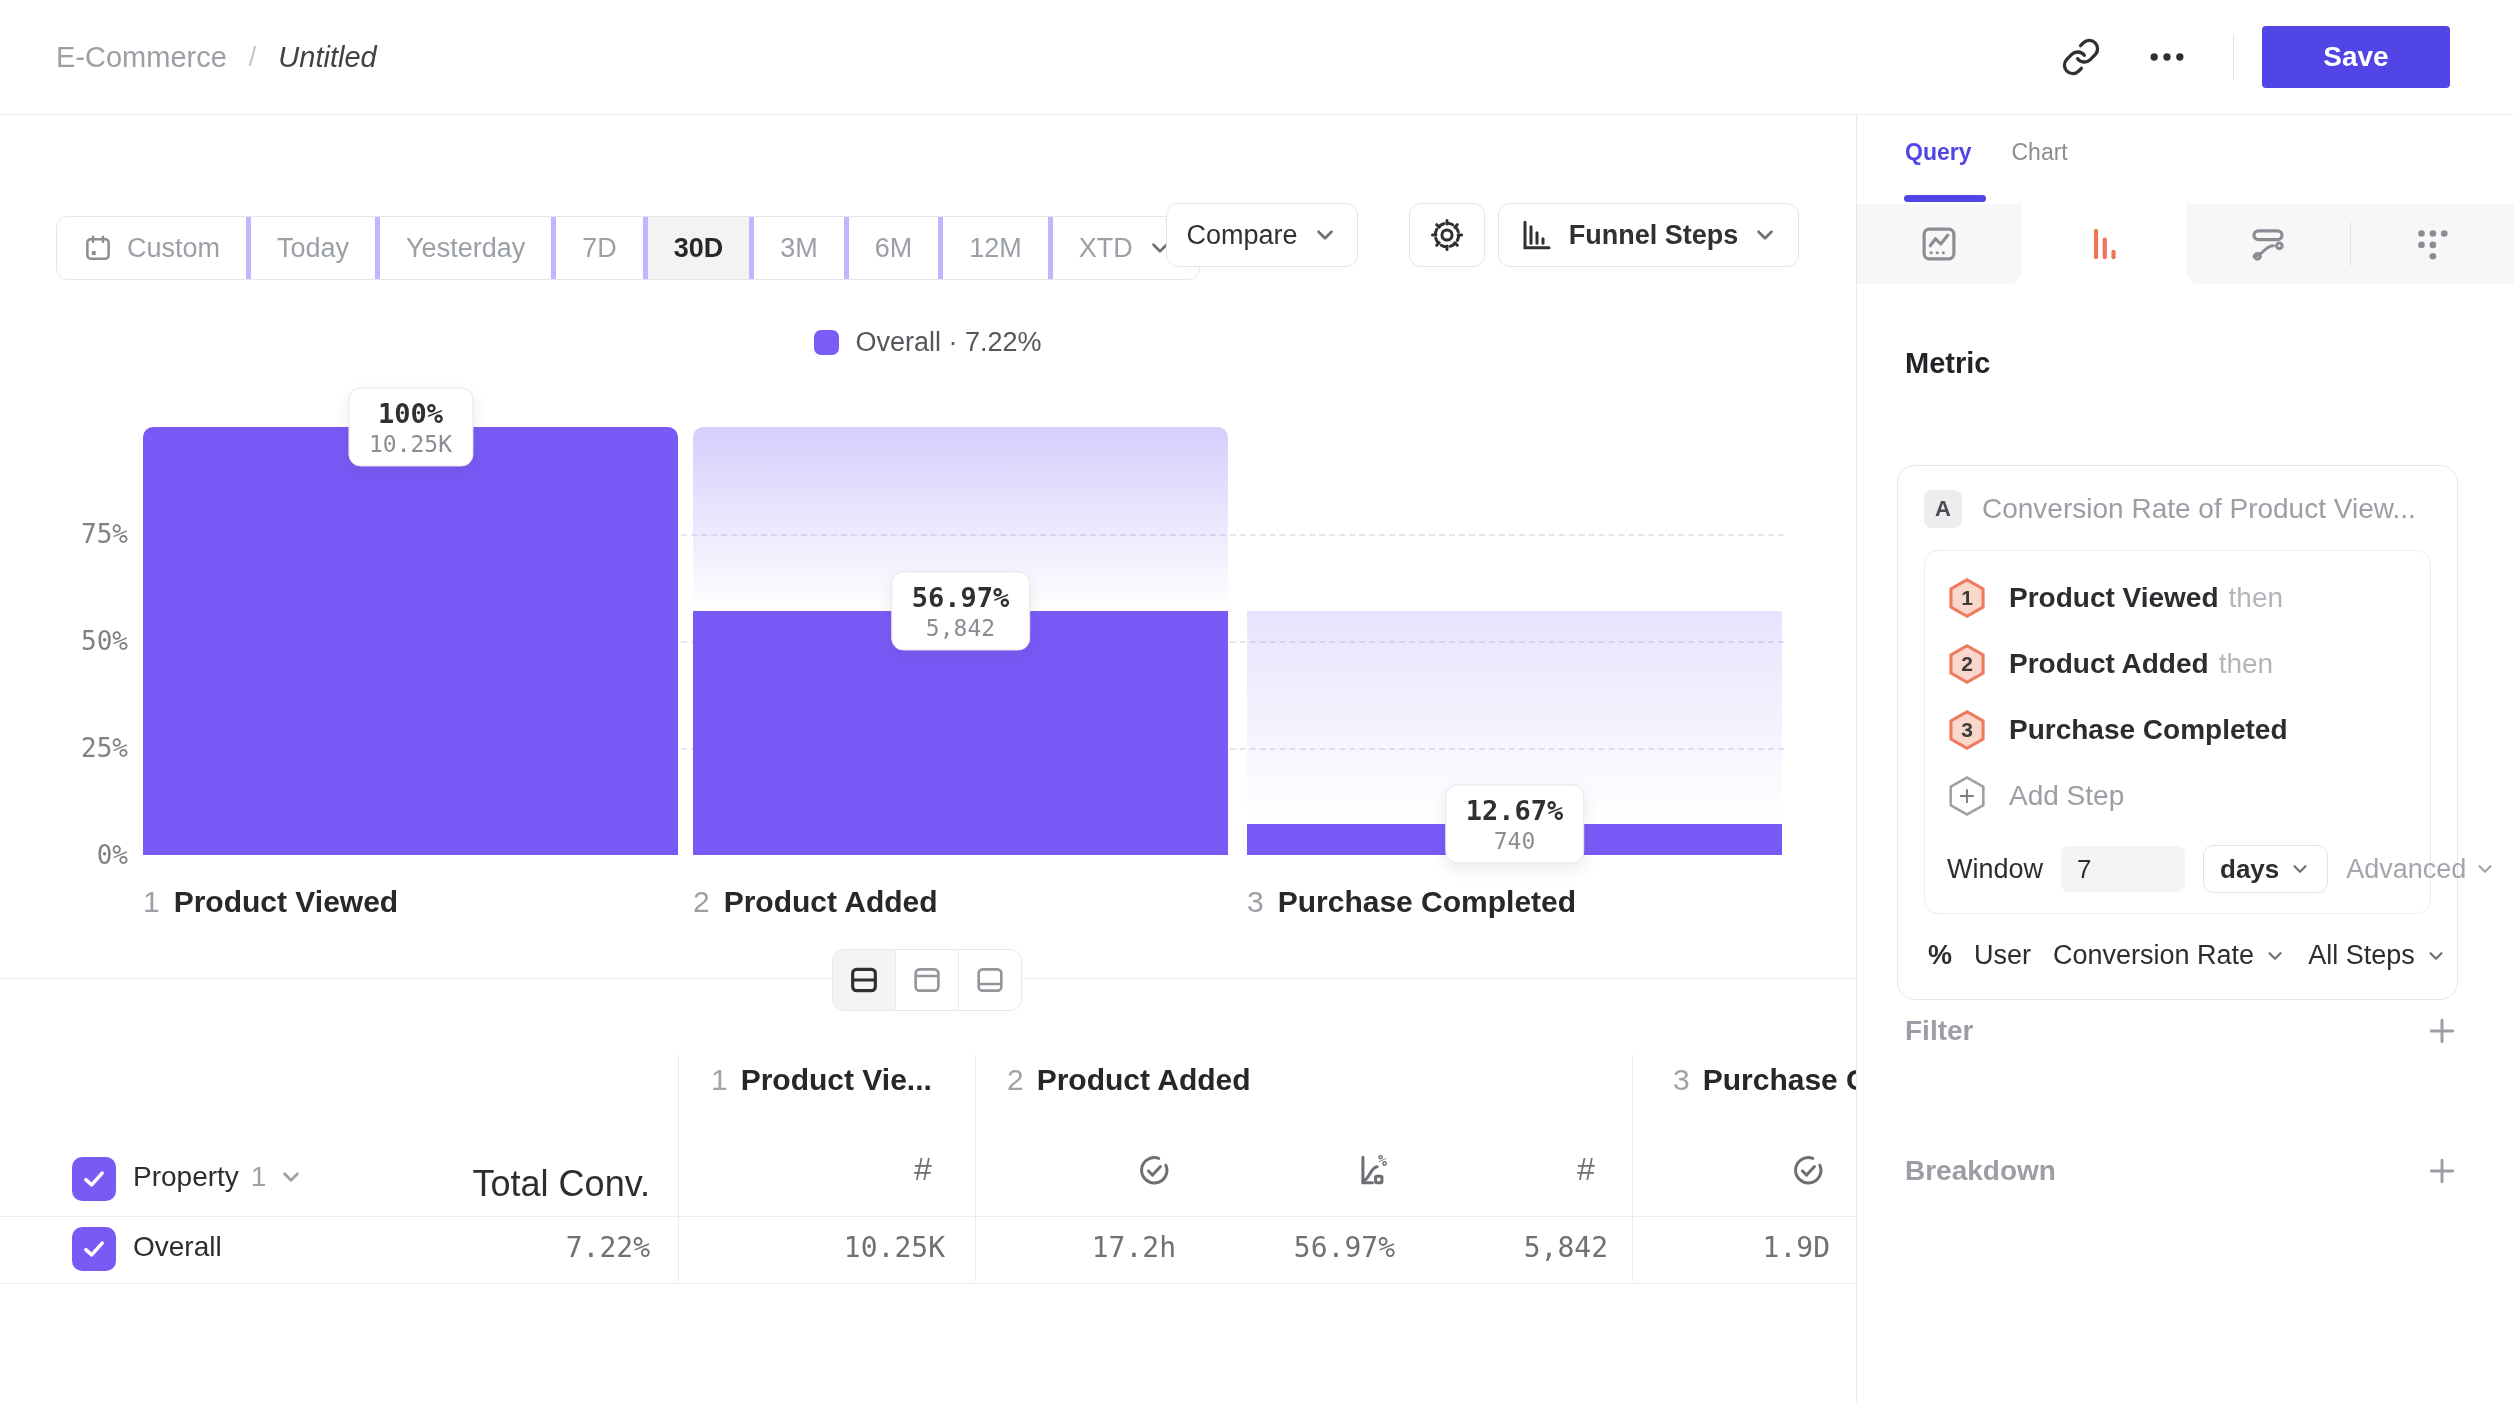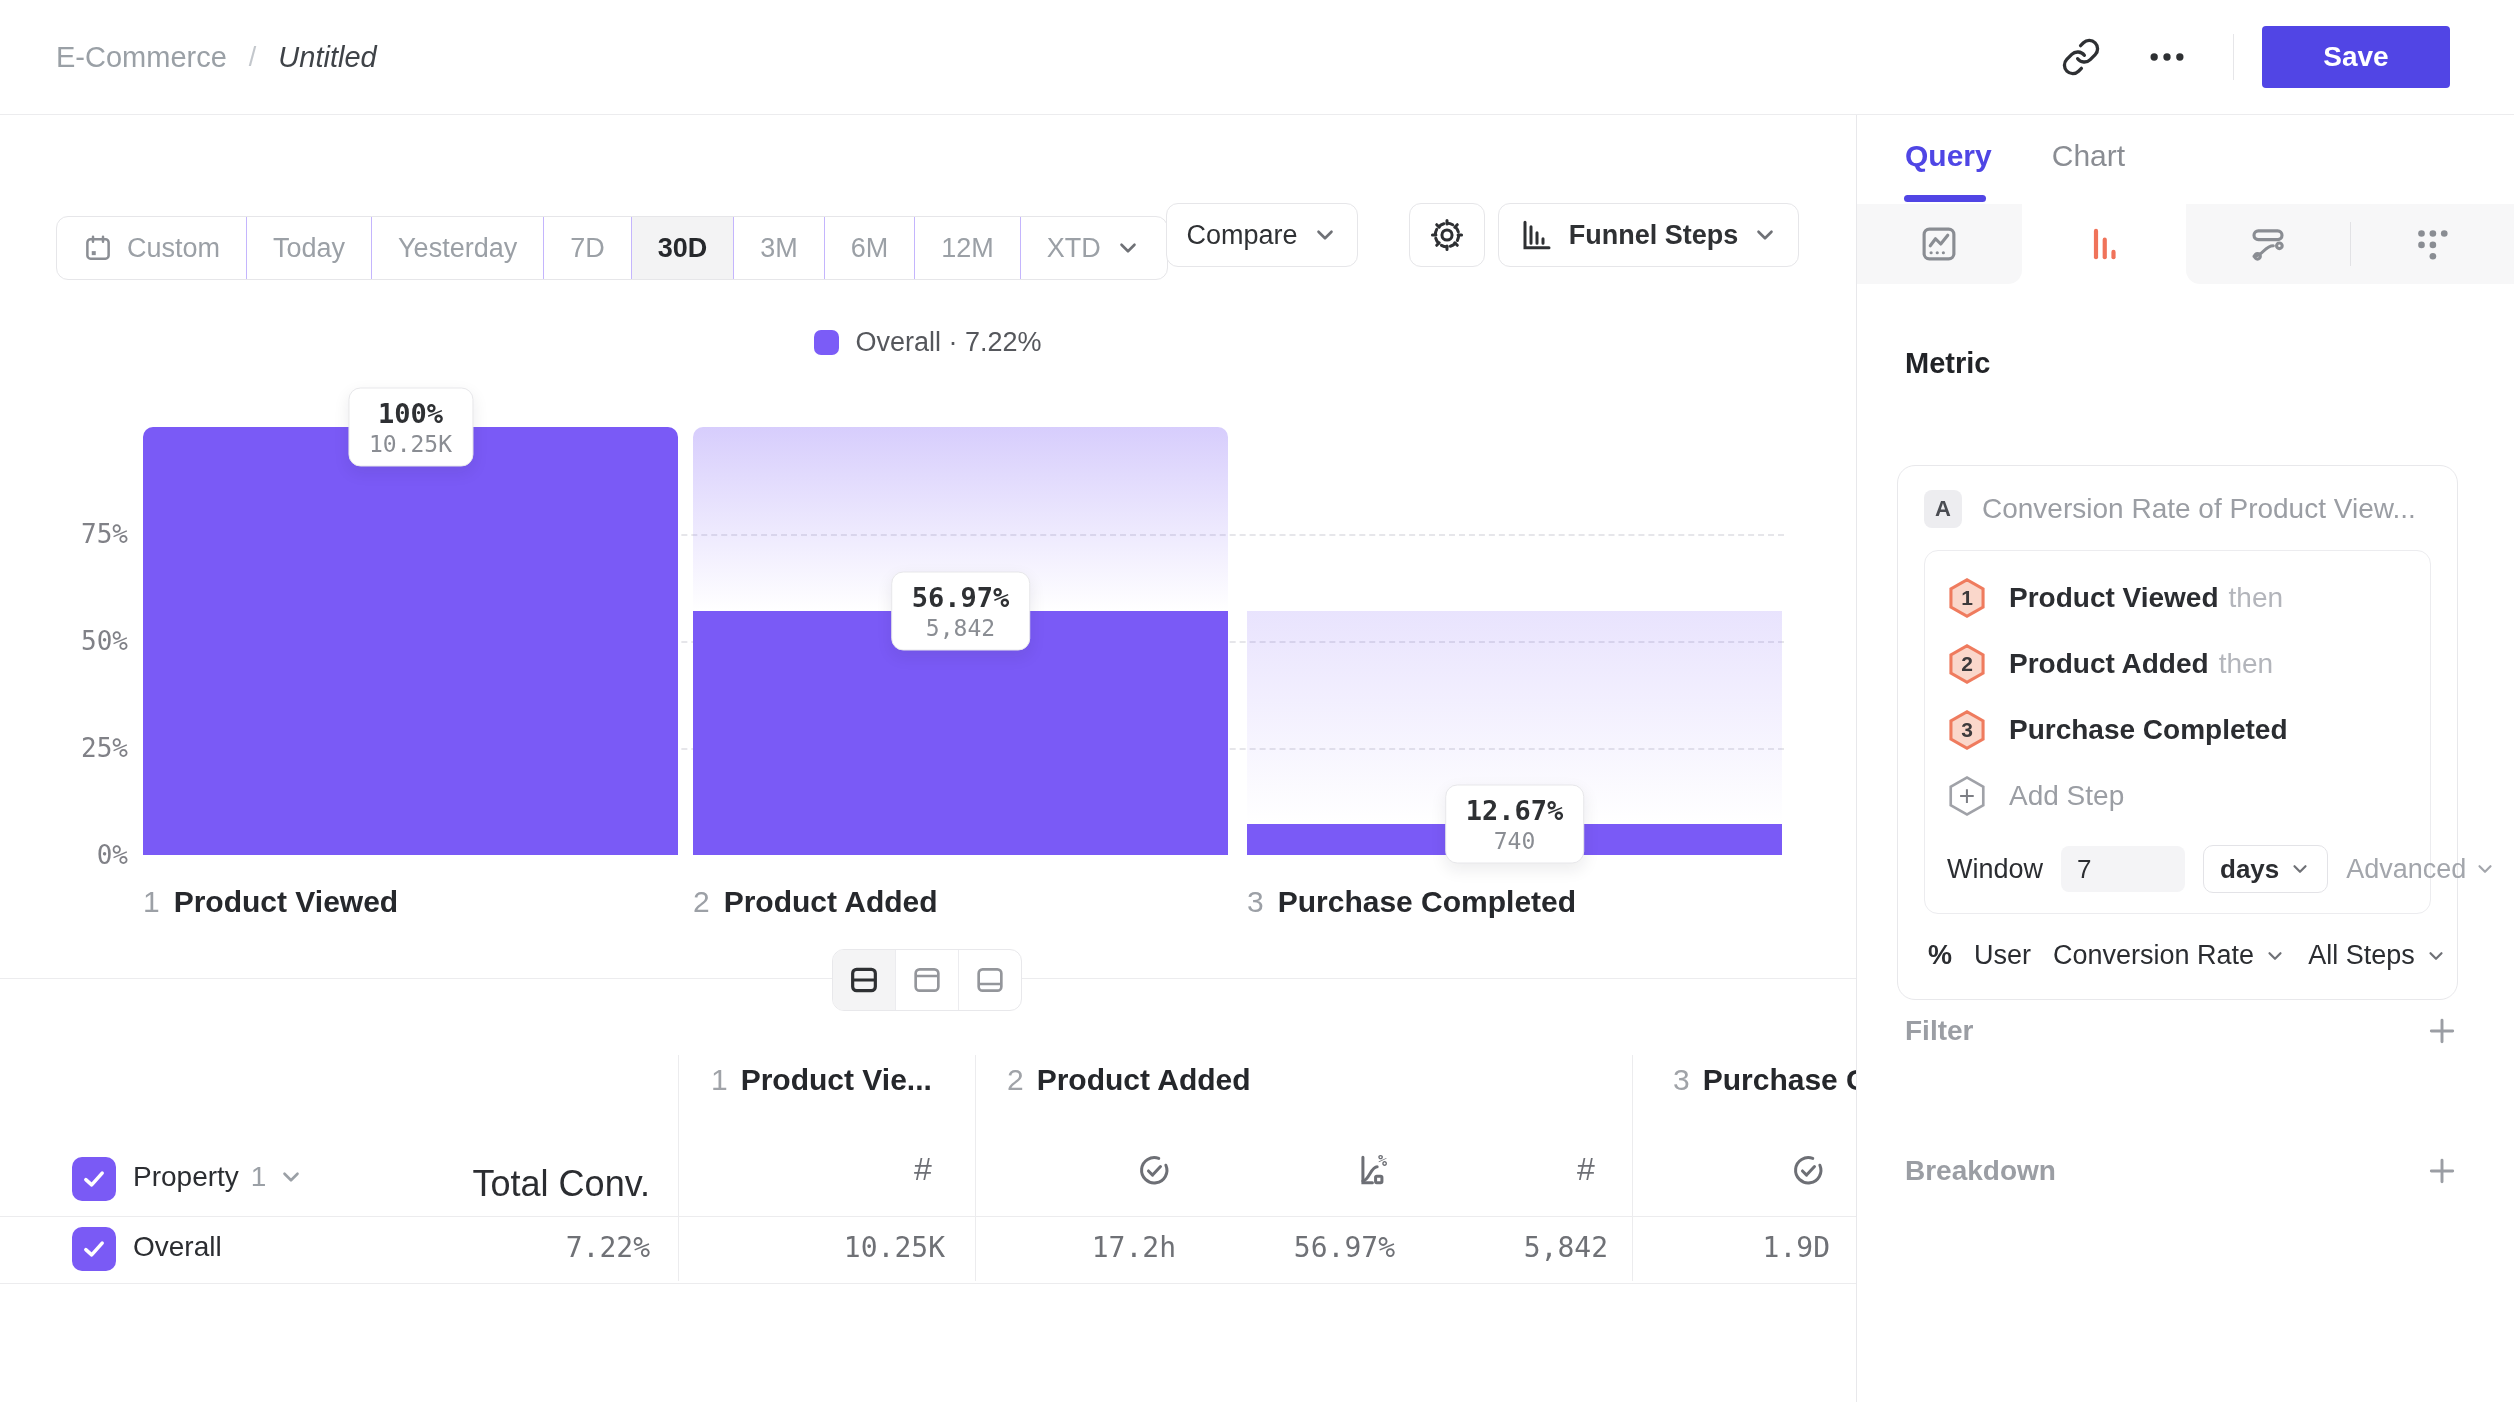--- a/index.html
+++ b/index.html
@@ -21,21 +21,21 @@
   .save-btn{width:188px;height:62px;background:#5145e5;color:#fff;border-radius:4px;font-size:28px;font-weight:600;
             display:flex;align-items:center;justify-content:center;cursor:pointer;}
 
   
   .main{position:absolute;left:0;top:115px;width:1856px;height:1287px;overflow:hidden;}
 
   
   .range-bar{position:absolute;left:56px;top:101px;height:64px;border:1px solid #e6e6e9;border-radius:12px;
              display:flex;align-items:stretch;overflow:hidden;box-sizing:border-box;background:#fff;}
   .range-item{display:flex;align-items:center;gap:14px;padding:0 26px;font-size:27px;color:#9ba0a6;
-              border-right:1px solid #c4b5fd;cursor:pointer;white-space:nowrap;}
+              border-right:5px solid #c4b5fd;cursor:pointer;white-space:nowrap;}
   .range-item:last-child{border-right:none;}
   .range-item.selected{background:#f3f3f4;color:#26282c;font-weight:600;}
   .btn{position:absolute;top:88px;height:64px;border:1px solid #e6e6e9;border-radius:12px;background:#fff;
        display:flex;align-items:center;justify-content:center;gap:14px;font-size:27px;color:#2f3134;
        box-sizing:border-box;cursor:pointer;margin-left:8px;}
   .compare-btn{left:1158px;width:192px;font-weight:500;}
   .gear-btn{left:1401px;width:76px;}
   .charttype-btn{left:1490px;width:301px;font-weight:600;}
   .chev{width:26px;height:26px;stroke:#6f7176;stroke-width:2.4;fill:none;stroke-linecap:round;stroke-linejoin:round;}
 
@@ -84,21 +84,21 @@
   .prop-row{position:absolute;left:133px;top:1046px;display:flex;align-items:center;gap:12px;font-size:28px;}
   .prop-label{color:#2b2d31;font-weight:500;}
   .prop-idx{color:#9ba0a6;}
   .total-conv{position:absolute;left:430px;width:220px;top:1048px;text-align:right;font-size:36px;color:#2b2d31;font-weight:500;}
   .drow-bg{position:absolute;left:0;top:1101px;width:1856px;height:66px;border-top:1px solid #ececee;border-bottom:1px solid #ececee;}
   .drow-label{position:absolute;left:133px;top:1116px;font-size:28px;color:#2b2d31;}
   .dcell{position:absolute;top:1116px;text-align:right;font-size:28px;color:#6f7176;}
 
   
   .panel{position:absolute;left:1856px;top:115px;width:658px;height:1287px;border-left:1px solid #e8e8eb;box-sizing:border-box;background:#fff;}
-  .panel-tabs{position:absolute;left:48px;top:24px;display:flex;gap:60px;font-size:30px;}
+  .panel-tabs{position:absolute;left:48px;top:24px;display:flex;gap:40px;font-size:23px;}
   .ptab{cursor:pointer;color:#8a8d93;font-weight:500;}
   .ptab.active{color:#4f46e5;font-weight:600;}
   .ptab-underline{position:absolute;left:47px;top:80px;width:82px;height:7px;border-radius:4px;background:#5145e5;}
   .icontab-row{position:absolute;left:0;top:89px;width:657px;height:80px;}
   .it-block{position:absolute;top:0;height:80px;background:#f7f7f8;}
   .it-left{left:0;width:165px;border-radius:0 0 14px 0;}
   .it-right{left:329px;width:328px;border-radius:0 0 0 14px;}
   .icontab{position:absolute;top:0;width:164px;height:80px;display:flex;align-items:center;justify-content:center;cursor:pointer;}
   .it-div{position:absolute;left:493px;top:18px;width:1px;height:44px;background:#e2e2e5;}
   .tab-ic{width:42px;height:42px;}

